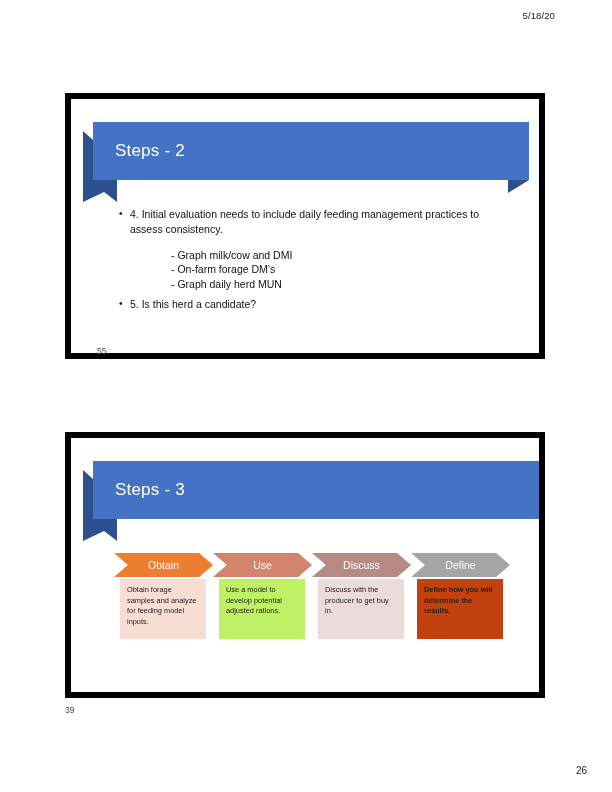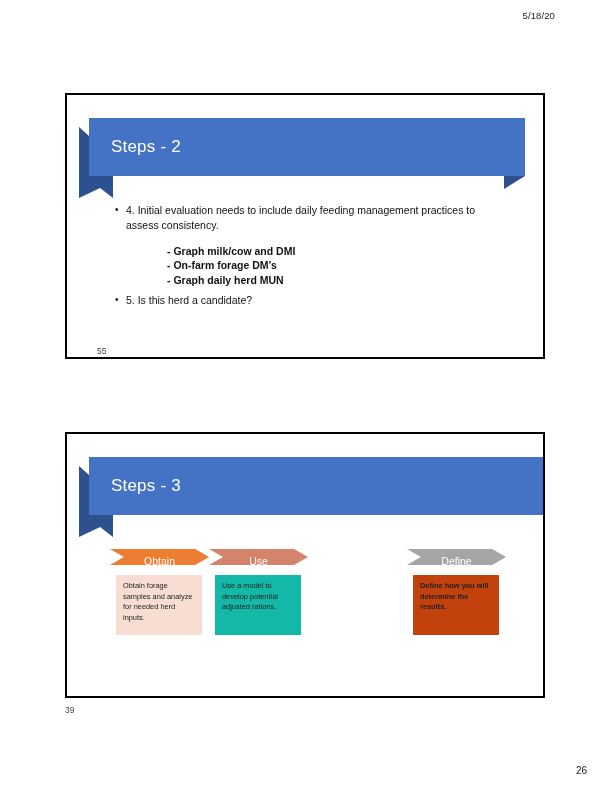--- a/index.html
+++ b/index.html
@@ -41,21 +41,21 @@
     color: #1a1a1a;
     margin-left: 18px;
   }
 
   
   .slide {
     position: absolute;
     left: 65px;
     width: 480px;
     background: #ffffff;
-    border: 2px solid #f9a8d4;
+    border: 6px solid #f9a8d4;
     box-sizing: border-box;
     overflow: hidden;
   }
   #slide-1 { top: 93px;  height: 266px; }
   #slide-2 { top: 432px; height: 266px; }
 
   .slide-number {
     position: absolute;
     left: 65px;
     font-size: 8.5px;
@@ -144,42 +144,42 @@
     left: 0;
     top: 0;
     font-size: 10px;
   }
   .subitems {
     margin-top: 11px;
     margin-bottom: 6px;
     padding-left: 52px;
     line-height: 1.38;
   }
-  .subitem { white-space: nowrap; font-weight: bold; }
+  .subitem { white-space: nowrap; }
 
   
   .process {
     position: absolute;
     left: 43px;
     top: 115px;
     width: 404px;
     height: 118px;
   }
   .step {
     position: absolute;
     top: 0;
     width: 99px;
     height: 118px;
   }
   .step-arrow {
     position: absolute;
     left: 0;
     top: 0;
     width: 99px;
-    height: 16px;
+    height: 24px;
     clip-path: polygon(0 0, 86% 0, 100% 50%, 86% 100%, 0 100%, 14% 50%);
     color: #ffffff;
     font-size: 10.5px;
     text-align: center;
     line-height: 24px;
   }
   .step-body {
     position: absolute;
     left: 6px;
     top: 26px;
@@ -225,25 +225,29 @@
       <div class="fold-left" style="background: rgb(45, 80, 143);"></div>
       <div class="ribbon-bar" style="background: rgb(68, 114, 196);"></div>
       <div class="ribbon-title">Steps - 3</div>
       <div class="fold-left-tail" style="background: rgb(45, 80, 143);"></div>
 
     </div>
 
     <div class="process">
       <div class="step" style="left:0px">
         <div class="step-arrow" style="background: rgb(237, 125, 49);">Obtain</div>
-        <div class="step-body" style="background: rgb(248, 221, 210);">Obtain forage samples and analyze for needed herd inputs.</div>
+        <div class="step-body" style="background: rgb(248, 221, 210);">Obtain forage samples and analyze for feeding model inputs.</div>
       </div>
       <div class="step" style="left:99px">
         <div class="step-arrow" style="background: rgb(212, 132, 106);">Use</div>
-        <div class="step-body" style="background: #14b8a6;">Use a model to develop potential adjusted rations.</div>
+        <div class="step-body" style="background: #bef264;">Use a model to develop potential adjusted rations.</div>
+      </div>
+      <div class="step" style="left:198px">
+        <div class="step-arrow" style="background: rgb(184, 138, 132);">Discuss</div>
+        <div class="step-body" style="background: rgb(235, 220, 219);">Discuss with the producer to get buy in.</div>
       </div>
       <div class="step" style="left:297px">
         <div class="step-arrow" style="background: rgb(165, 165, 165);">Define</div>
         <div class="step-body" style="background: #c2410c; font-weight: bold;">Define how you will determine the results.</div>
       </div>
     </div>
   </div>
   <div class="slide-number" id="slide-number-2">39</div>
 
   <div class="doc-pageno">26</div>

